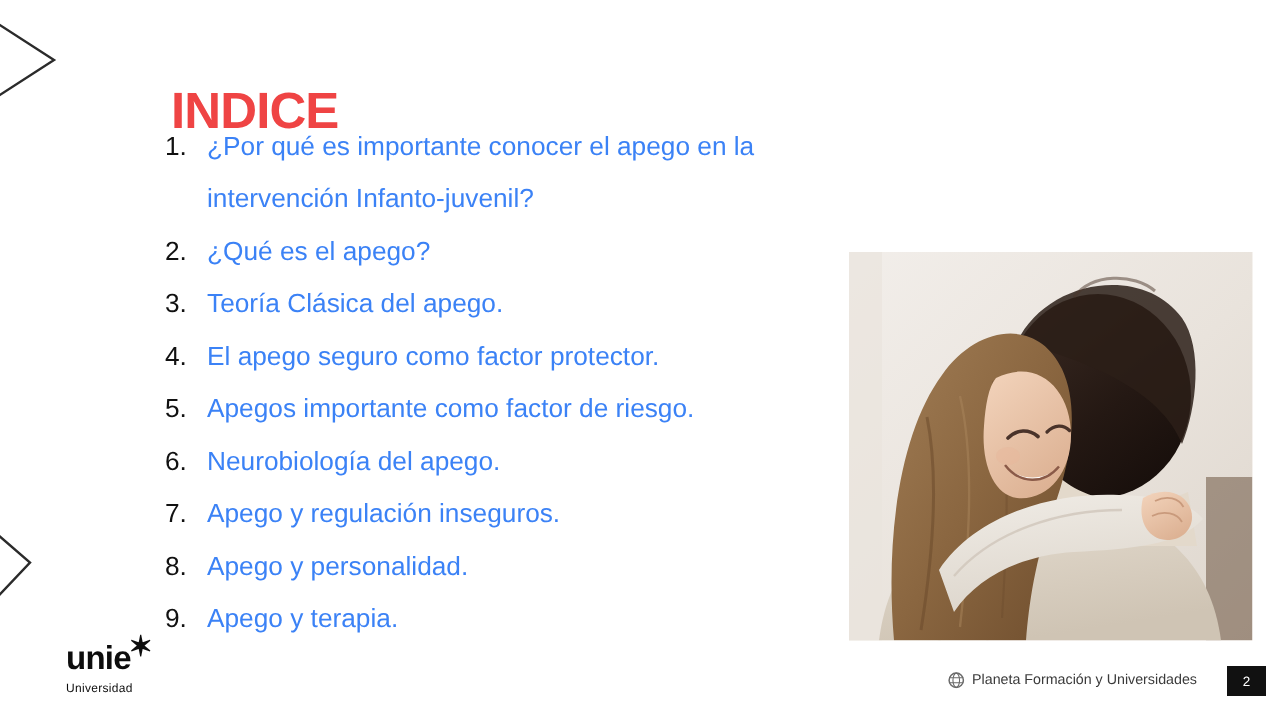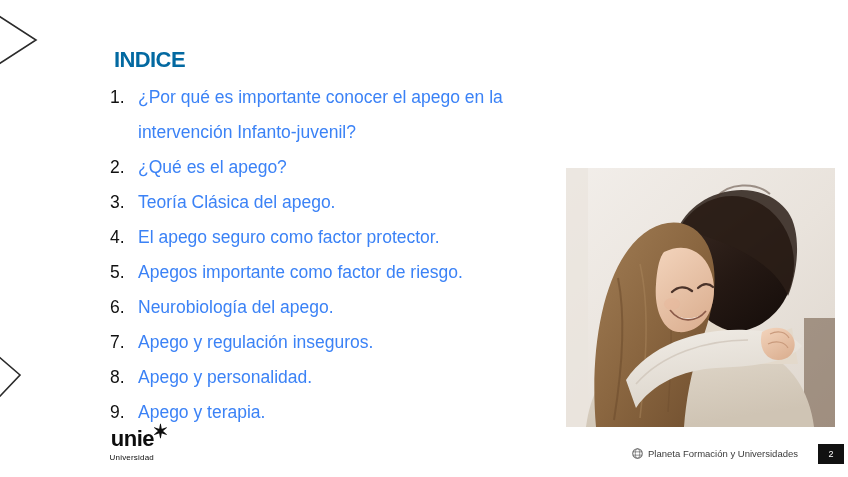--- a/index.html
+++ b/index.html
@@ -35,24 +35,24 @@
     width: 52px;
     height: 80px;
   }
   .chevron svg { display: block; width: 100%; height: 100%; }
 
   
   .page-title {
     position: absolute;
     left: 114px;
     top: 33px;
-    font-size: 22px;
+    font-size: 34px;
     font-weight: bold;
     letter-spacing: -0.6px;
-    color: #0369a1;
+    color: #ef4444;
     line-height: 1.1;
   }
 
   
   .index-list {
     position: absolute;
     left: 110px;
     top: 80px;
     width: 450px;
     margin: 0;
@@ -88,21 +88,20 @@
     background: #efeae4;
   }
   .photo svg { display: block; width: 100%; height: 100%; }
 
   
   .logo {
     position: absolute;
     left: 44px;
     top: 428px;
     width: 110px;
-    text-align: right;
   }
   .logo-word {
     font-size: 22px;
     font-weight: bold;
     letter-spacing: -0.5px;
     color: #0d0d0d;
     line-height: 1;
     position: relative;
     display: inline-block;
   }

